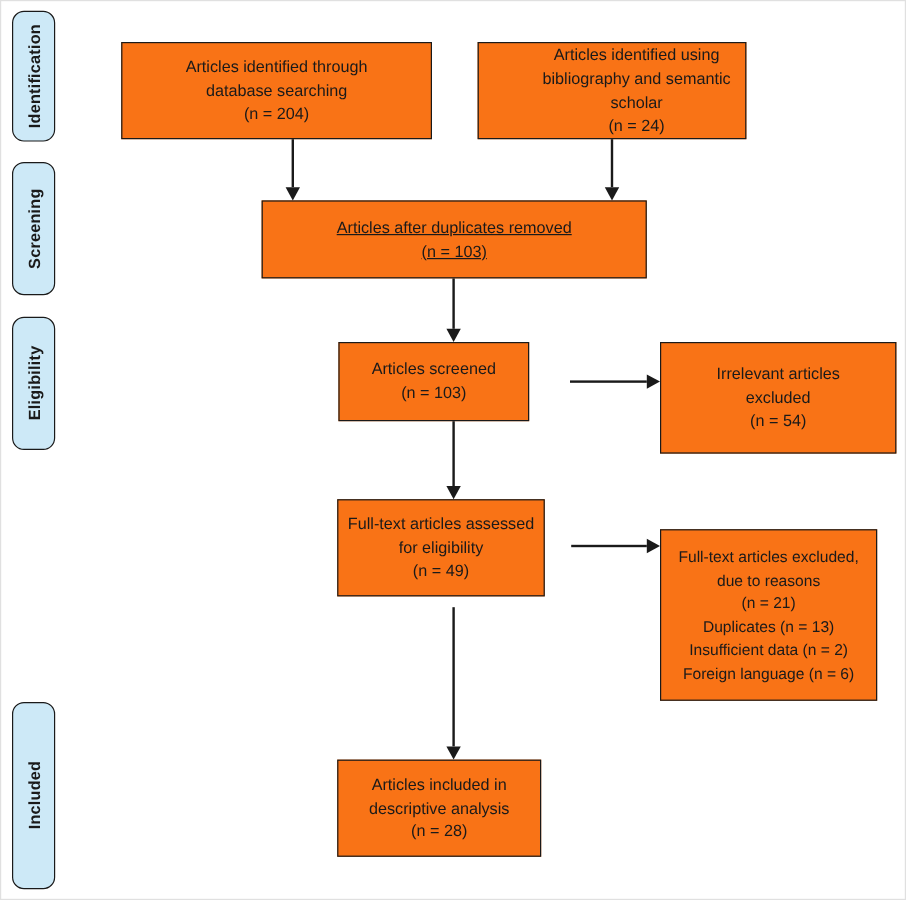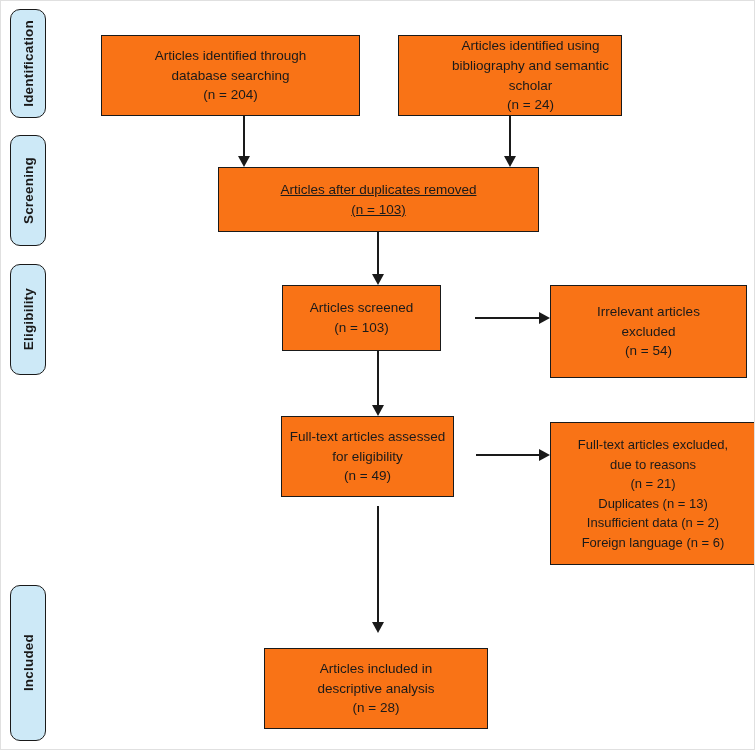--- a/index.html
+++ b/index.html
@@ -111,29 +111,29 @@
   <div class="box" style="left:549px;top:284px;width:197px;height:93px;">
     <span>Irrelevant articles
 excluded
 (n = 54)</span>
   </div>
   <div class="box" style="left:280px;top:415px;width:173px;height:81px;">
     <span>Full-text articles assessed
 for eligibility
 (n = 49)</span>
   </div>
-  <div class="box small" style="left:549px;top:421px;width:206px;height:143px;">
+  <div class="box small" style="left:549px;top:440px;width:181px;height:143px;">
     <span>Full-text articles excluded,
 due to reasons
 (n = 21)
 Duplicates (n = 13)
 Insufficient data (n = 2)
 Foreign language (n = 6)</span>
   </div>
-  <div class="box" style="left:263px;top:632px;width:224px;height:81px;margin-top:15px;">
+  <div class="box" style="left:280px;top:632px;width:170px;height:81px;">
     <span>Articles included in
 descriptive analysis
 (n = 28)</span>
   </div>
 
   <div class="arrow-v" style="left:237px;top:115px;height:51px;">
     <i class="line"></i>
       <i class="head"></i>
   </div>
   <div class="arrow-v" style="left:503px;top:115px;height:51px;">

